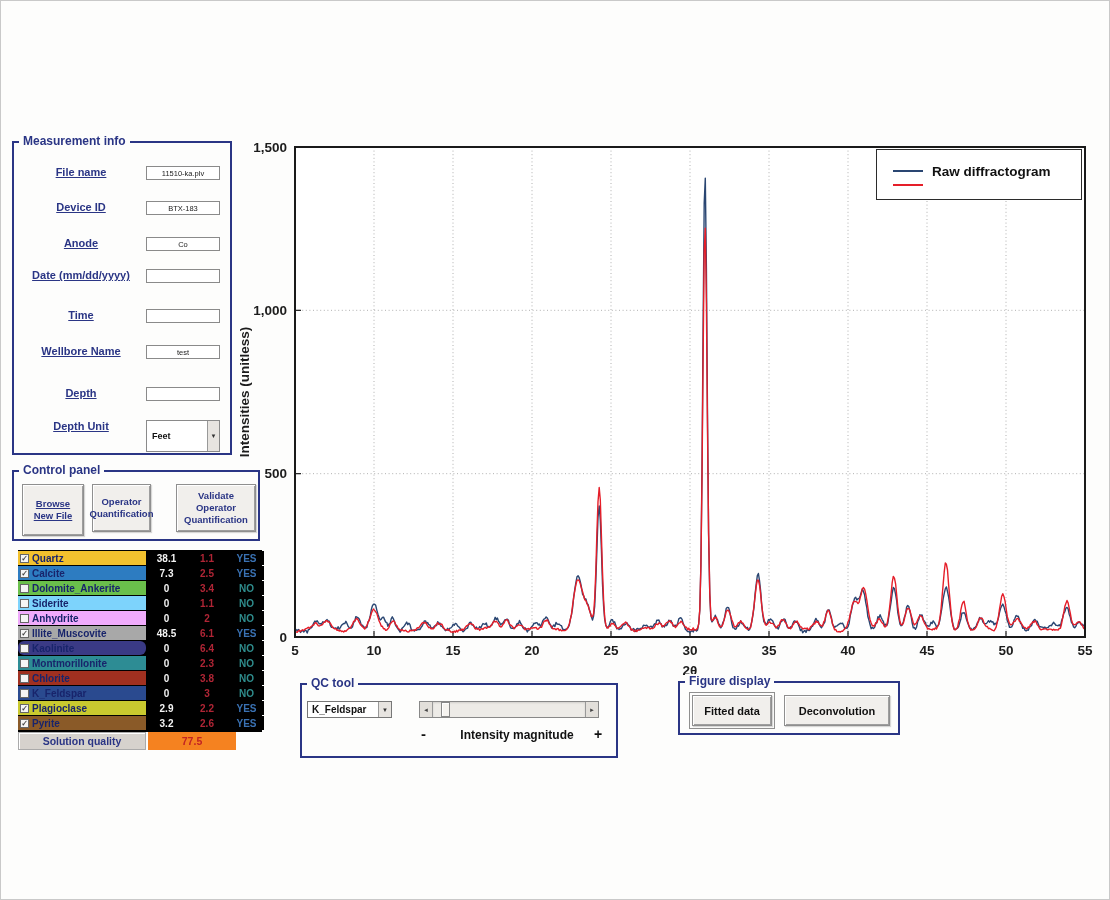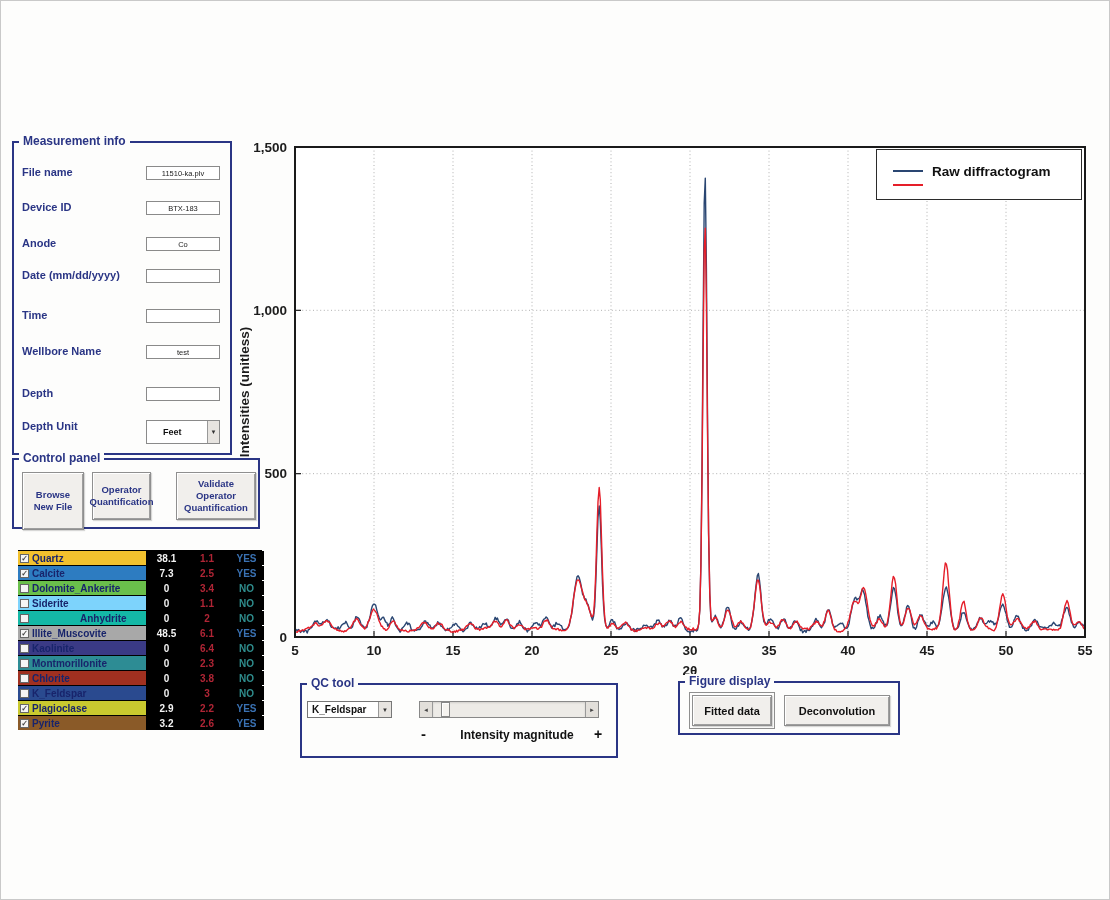--- a/index.html
+++ b/index.html
@@ -10,30 +10,30 @@
   .panel { position:absolute; border:2px solid #2a3585; }
   .panel-title { position:absolute; top:-9px; left:5px; background:#fdfdfc; color:#2a3585; font-weight:bold; font-size:12px; padding:0 4px; white-space:nowrap; }
 
   
   #measurement-panel { left:12px; top:141px; width:220px; height:314px; }
   .f-row { position:absolute; left:8px; width:202px; height:16px; display:flex; align-items:center; }
   .f-row:nth-of-type(1){top:22px;} .f-row:nth-of-type(2){top:57px;}
   .f-row:nth-of-type(3){top:93px;} .f-row:nth-of-type(4){top:125px;}
   .f-row:nth-of-type(5){top:165px;} .f-row:nth-of-type(6){top:201px;}
   .f-row:nth-of-type(7){top:243px;} .f-row:nth-of-type(8){top:276px;}
-  .f-label { flex:0 0 118px; text-align:left; font-weight:bold; font-size:11px; line-height:1.2; color:#2a3585; }
+  .f-label { flex:0 0 118px; text-align:center; font-weight:bold; font-size:11px; line-height:1.2; color:#2a3585;text-decoration:underline; }
   .f-input { position:absolute; left:124px; top:1px; width:74px; height:14px; background:#fff; border:1px solid #8a8a8a; display:flex; align-items:center; justify-content:center; font-size:7.5px; color:#222; overflow:hidden; }
-  .f-input.dropdown { height:24px; justify-content:flex-start; font-size:9px; padding-left:16px; font-weight:bold; color:#111; }
+  .f-input.dropdown { height:32px; justify-content:flex-start; font-size:9px; padding-left:5px; font-weight:bold; color:#111; }
   .dd-arrow { display:none; position:absolute; right:0; top:0; bottom:0; width:12px; background:#e7e4e0; border-left:1px solid #999; align-items:center; justify-content:center; font-size:6px; color:#333; }
   .f-input.dropdown .dd-arrow { display:flex; }
 
   
-  #control-panel { left:12px; top:458px; width:248px; height:71px; }
+  #control-panel { left:12px; top:470px; width:248px; height:71px; }
   .btn3d { position:absolute; background:#f1efec; border:1px solid #8f8f8f; box-shadow: inset 1px 1px 0 #ffffff, inset -1px -1px 0 #9e9e9e, 1px 1px 1px rgba(0,0,0,.15); color:#2a3585; font-weight:bold; font-size:9.5px; line-height:1.25; display:flex; align-items:center; justify-content:center; text-align:center; cursor:pointer; padding:2px; }
-  #btn-browse { left:8px; top:12px; width:62px; height:58px; }
+  #btn-browse { left:8px; top:12px; width:62px; height:52px;text-decoration:underline; }
   #btn-operator { left:78px; top:12px; width:59px; height:48px; }
   #btn-validate { left:162px; top:12px; width:80px; height:48px; }
 
   
   #results-table { position:absolute; left:18px; top:550px; width:244px; background:#000; }
   .rt-header { display:grid; grid-template-columns:128px 37px 40px 35px; gap:2px; height:17px; background:#000; }
   .rt-header div { display:flex; align-items:center; justify-content:center; font-weight:bold; font-size:11px; }
   .rt-row { display:grid; grid-template-columns:128px 37px 40px 35px; gap:2px; height:14px; margin-top:1px; background:#000; }
   .rt-name { display:flex; align-items:center; padding-left:2px; font-weight:bold; font-size:10px; color:#18246b; overflow:hidden; white-space:nowrap; }
   .cb { width:9px; height:9px; background:#f5f5f5; border:1px solid #666; margin-right:3px; flex:0 0 9px; font-size:8px; line-height:7px; text-align:center; color:#444; cursor:pointer; }
@@ -194,41 +194,41 @@
     <div class="rt-name" style="background: #7dd3fc;">
       <span class="cb"></span>
       <span class="mname">Siderite</span>
     </div>
     <div class="rt-pct">0</div>
     <div class="rt-loq">1.1</div>
     <div class="rt-peak" style="color: rgb(47, 141, 141);">NO</div>
   </div>
 
   <div class="rt-row">
-    <div class="rt-name" style="background: #14b8a6; gap: 48px;">
+    <div class="rt-name" style="background: #f0abfc;">
       <span class="cb"></span>
       <span class="mname">Anhydrite</span>
     </div>
     <div class="rt-pct">0</div>
     <div class="rt-loq">2</div>
     <div class="rt-peak" style="color: rgb(47, 141, 141);">NO</div>
   </div>
 
   <div class="rt-row">
     <div class="rt-name" style="background: rgb(168, 168, 168);">
       <span class="cb">✓</span>
       <span class="mname">Illite_Muscovite</span>
     </div>
     <div class="rt-pct">48.5</div>
     <div class="rt-loq">6.1</div>
     <div class="rt-peak" style="color: rgb(58, 114, 180);">YES</div>
   </div>
 
   <div class="rt-row">
-    <div class="rt-name" style="background: rgb(58, 58, 133);">
+    <div class="rt-name" style="background: rgb(58, 58, 133); border-radius: 6px;">
       <span class="cb"></span>
       <span class="mname">Kaolinite</span>
     </div>
     <div class="rt-pct">0</div>
     <div class="rt-loq">6.4</div>
     <div class="rt-peak" style="color: rgb(47, 141, 141);">NO</div>
   </div>
 
   <div class="rt-row">
     <div class="rt-name" style="background: rgb(45, 140, 148);">
@@ -273,20 +273,24 @@
   <div class="rt-row">
     <div class="rt-name" style="background: rgb(138, 90, 40);">
       <span class="cb">✓</span>
       <span class="mname">Pyrite</span>
     </div>
     <div class="rt-pct">3.2</div>
     <div class="rt-loq">2.6</div>
     <div class="rt-peak" style="color: rgb(58, 114, 180);">YES</div>
   </div>
 </div>
+    <div class="rt-footer">
+      <div class="rt-flabel">Solution quality</div>
+      <div class="rt-fvalue" id="sq-value" style="background: rgb(245, 130, 32); color: rgb(194, 35, 35);">77.5</div>
+    </div>
   </div>
 
   <div id="chart-wrap">
     <svg id="chart-svg" width="790" height="490">
         <rect x="0" y="0" width="790" height="490" fill="#ffffff"></rect>
         <line class="grid" x1="79" y1="0" x2="79" y2="490"></line>
         <line class="grid" x1="158" y1="0" x2="158" y2="490"></line>
         <line class="grid" x1="237" y1="0" x2="237" y2="490"></line>
         <line class="grid" x1="316" y1="0" x2="316" y2="490"></line>
         <line class="grid" x1="395" y1="0" x2="395" y2="490"></line>

